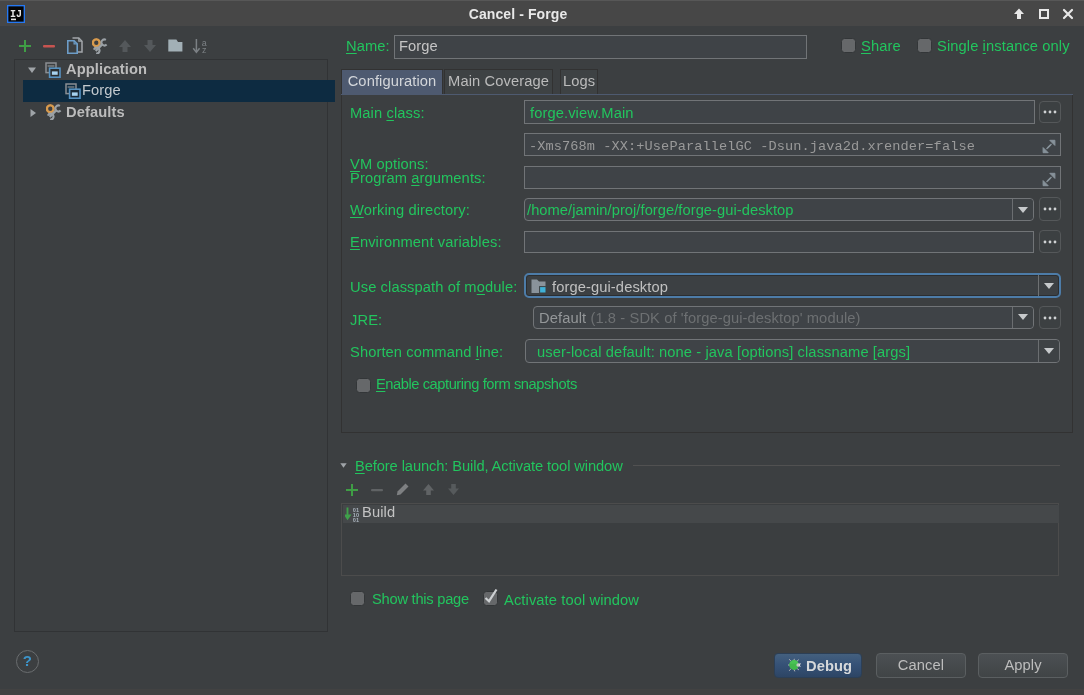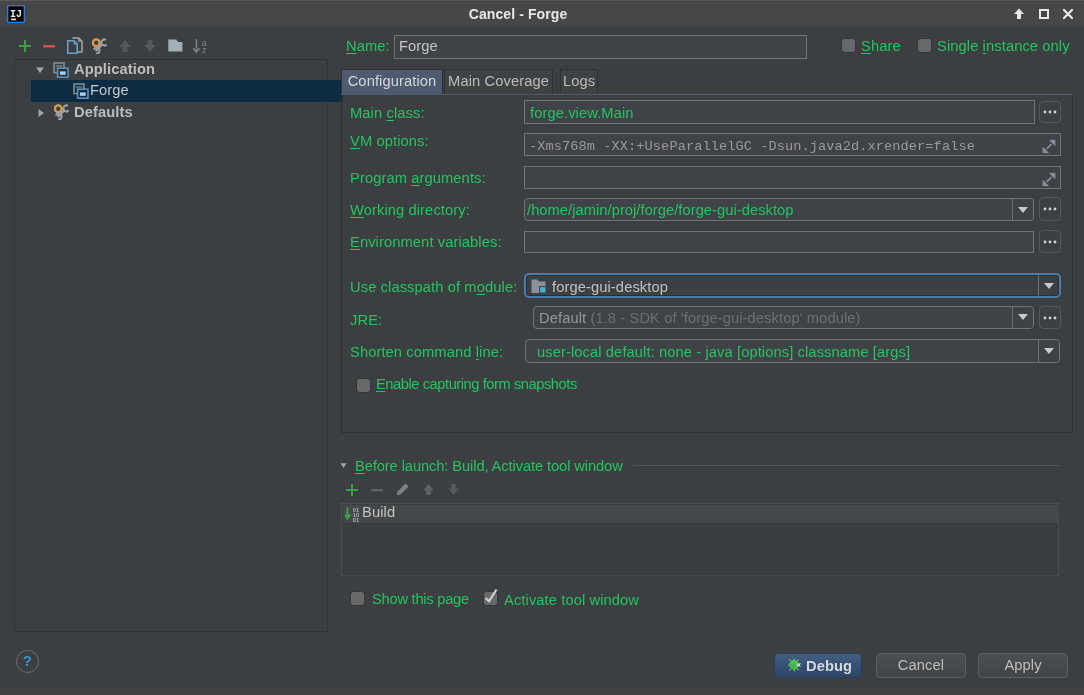--- a/index.html
+++ b/index.html
@@ -5,21 +5,21 @@
 * { margin:0; padding:0; box-sizing:border-box; }
 html,body { width:1084px; height:695px; }
 body { background:#3c3f41; font-family:"Liberation Sans", sans-serif; font-size:14.7px; letter-spacing:0.1px; color:#bbbbbb; position:relative; overflow:hidden; }
 .abs { position:absolute; }
 u { text-decoration:underline; text-underline-offset:2px; }
 
 #titlebar { position:absolute; left:0; top:0; width:1084px; height:26px; background:#474747; border-top:1px solid #575757; }
 #title { position:absolute; left:0; top:0; width:1036px; height:26px; line-height:26px; text-align:center; color:#e8e8e8; font-weight:bold; font-size:14px; }
 
 #treebox { position:absolute; left:14px; top:59px; width:314px; height:573px; border:1px solid #313335; }
-.trow { position:absolute; left:16px; width:312px; height:21px; line-height:21px; }
+.trow { position:absolute; left:8px; width:312px; height:21px; line-height:21px; }
 
 .fld { position:absolute; background:#3f4347; border:1px solid #717477; }
 .btn3 { position:absolute; width:22px; background:#3c4042; border:1px solid #55585a; border-radius:4px; display:flex; align-items:center; justify-content:center; }
 .btn3 svg { display:block; }
 .lbl { position:absolute; color:#22c55e; }
 .cb { position:absolute; width:15px; height:15px; background:#66686a; border:1px solid #333638; border-radius:3.5px; }
 .combo-arrow { position:absolute; right:0px; top:0px; bottom:0px; background:#3e4245; border-left:1px solid #6b6e71; border-radius:0 4px 4px 0; }
 .carets { width:0; height:0; border-left:5px solid transparent; border-right:5px solid transparent; border-top:6.5px solid #c6c9cb; position:absolute; }
 </style>
 </head>
@@ -140,21 +140,21 @@
 <div class="btn3" style="left:1039px;top:101px;height:22px;">
     <svg width="14" height="4" viewBox="0 0 14 4">
       <g fill="#cfd2d4">
         <circle cx="2" cy="2" r="1.4"></circle>
         <circle cx="7" cy="2" r="1.4"></circle>
         <circle cx="12" cy="2" r="1.4"></circle>
       </g>
     </svg>
   </div>
 
-<span class="lbl" style="left:350px;top:133px"><u>V</u>M options:</span>
+<span class="lbl" style="left:350px;top:156px"><u>V</u>M options:</span>
 <div class="fld" style="left:524px;top:133px;width:537px;height:23px;"></div>
 <span class="lbl" style="left:529px;top:139px;font-family:'Liberation Mono',monospace;font-size:13.6px;color:#9a9a9a">-Xms768m -XX:+UseParallelGC -Dsun.java2d.xrender=false</span>
 <svg class="abs" style="left:1042px;top:139px" width="14" height="15" viewBox="0 0 14 15">
     <g fill="#87929a" stroke="#87929a">
       <path d="M5.5 9 L9.5 5" stroke-width="1.3" fill="none"></path>
       <path d="M7.8 1.3 L12.9 1.3 L12.9 6.4 Z"></path>
       <path d="M4.5 10 L8.5 6" stroke-width="1.3" fill="none"></path>
       <path d="M1.1 8.6 L1.1 13.7 L6.2 13.7 Z"></path>
     </g>
   </svg>

